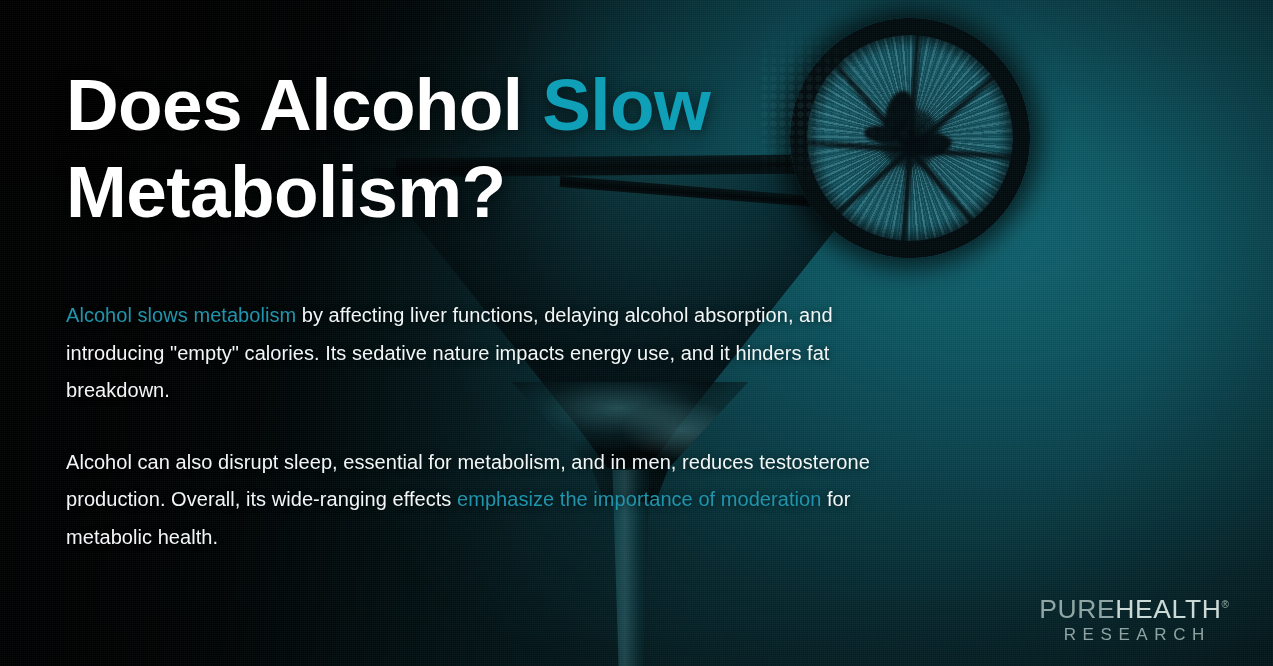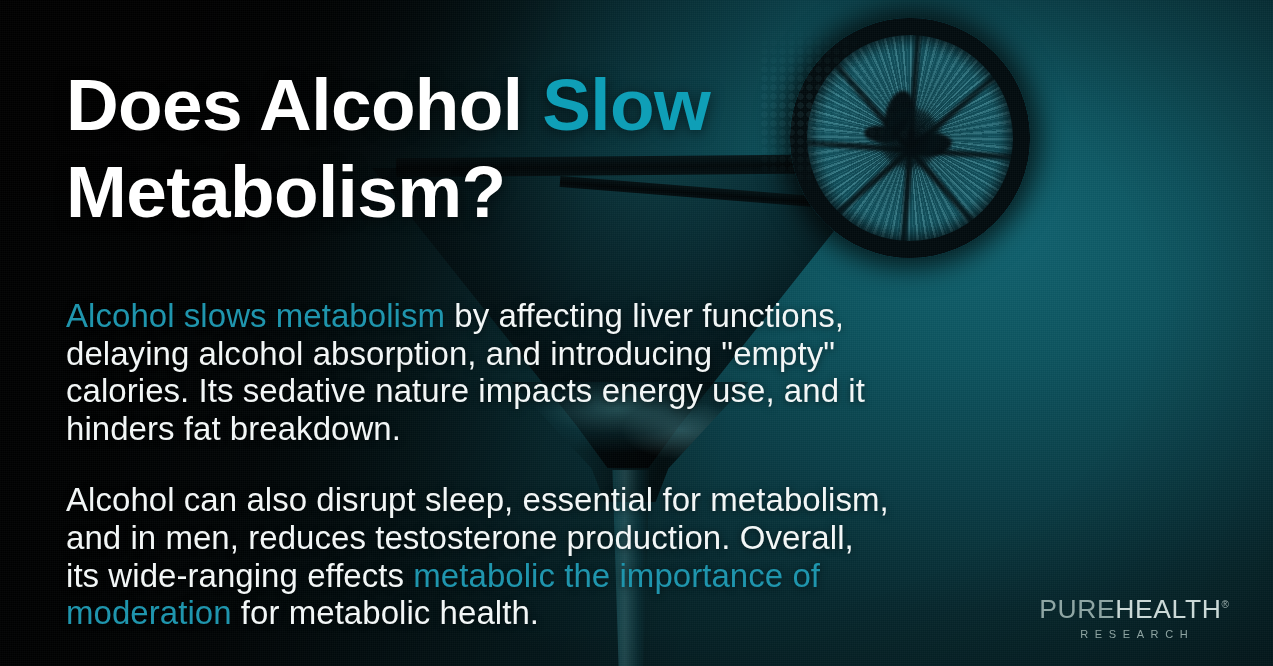--- a/index.html
+++ b/index.html
@@ -278,21 +278,21 @@
   .headline .accent { color: #0f9fb7; }
 
   .body-block {
     position: absolute;
     left: 66px;
     top: 297px;
     width: 830px;
   }
   .para {
     margin: 0;
-    font-size: 33px;
+    font-size: 20px;
     line-height: 37.6px;
     font-weight: 400;
     color: #f2f6f6;
     letter-spacing: 0.05px;
     text-shadow: 0 1px 7px rgba(0,0,0,0.55);
   }
   .para + .para { margin-top: 34px; }
   .para .accent { color: #1f95ad; }
 
   
@@ -323,21 +323,21 @@
   }
   .logo-reg {
     color: #9db0ae;
     font-size: 10px;
     vertical-align: super;
     letter-spacing: 0;
   }
   .logo-sub {
     display: block;
     margin-top: 4px;
-    font-size: 11px;
+    font-size: 17px;
     line-height: 13px;
     letter-spacing: 6.6px;
     text-indent: 6.6px;
     color: #8fa5a3;
     font-weight: 400;
   }
 </style>
 </head>
 <body>
 
@@ -378,21 +378,21 @@
   <div class="bg-layer bg-grain"></div>
 
   <div class="content">
 
     <h1 class="headline"><span>Does Alcohol </span><span class="accent">Slow</span><span> Metabolism?</span></h1>
 
     <div class="body-block">
 
       <p class="para"><span class="accent">Alcohol slows metabolism</span><span> by affecting liver functions, delaying alcohol absorption, and introducing "empty" calories. Its sedative nature impacts energy use, and it hinders fat breakdown.</span></p>
 
-      <p class="para"><span>Alcohol can also disrupt sleep, essential for metabolism, and in men, reduces testosterone production. Overall, its wide-ranging effects </span><span class="accent">metabolic the importance of moderation</span><span> for metabolic health.</span></p>
+      <p class="para"><span>Alcohol can also disrupt sleep, essential for metabolism, and in men, reduces testosterone production. Overall, its wide-ranging effects </span><span class="accent">emphasize the importance of moderation</span><span> for metabolic health.</span></p>
 
     </div>
 
     <div class="logo">
       <span class="logo-word"><span class="logo-pure">PURE</span><span class="logo-health">HEALTH</span><span class="logo-reg">®</span></span>
       <span class="logo-sub">RESEARCH</span>
     </div>
 
   </div>
 </div>

